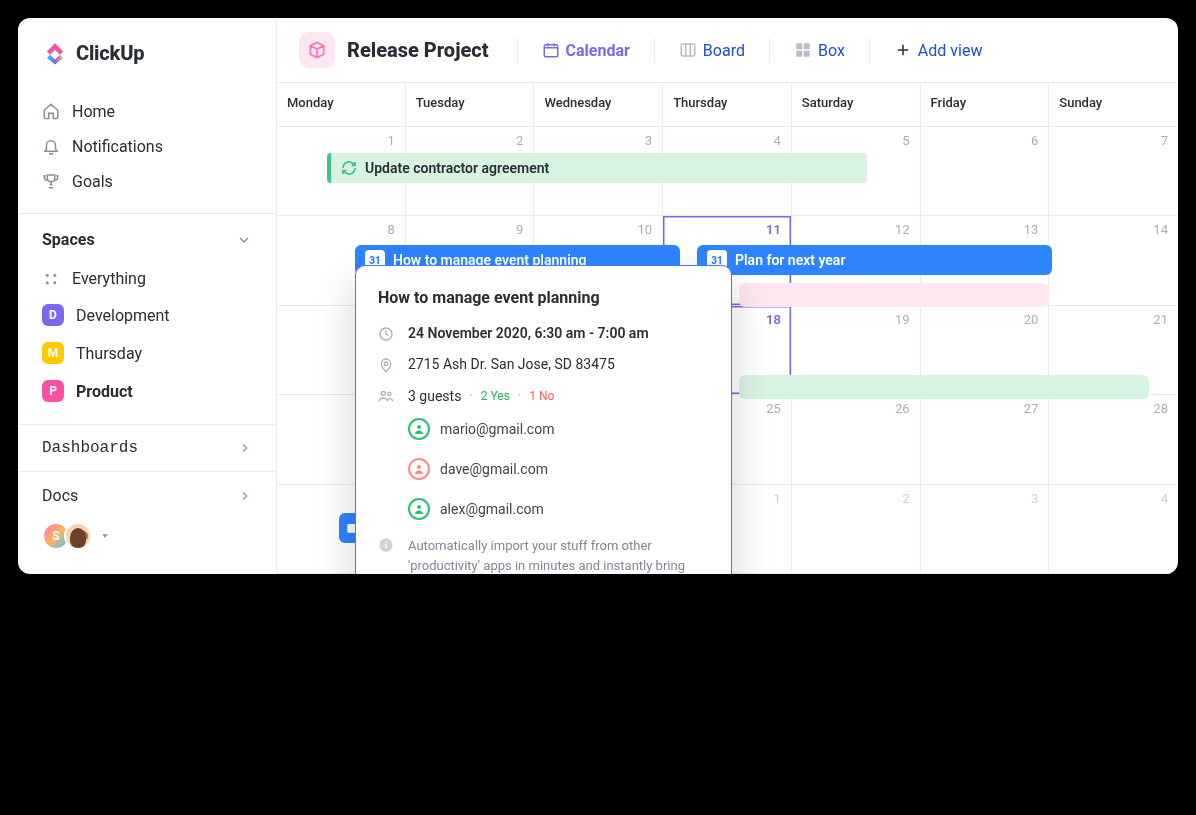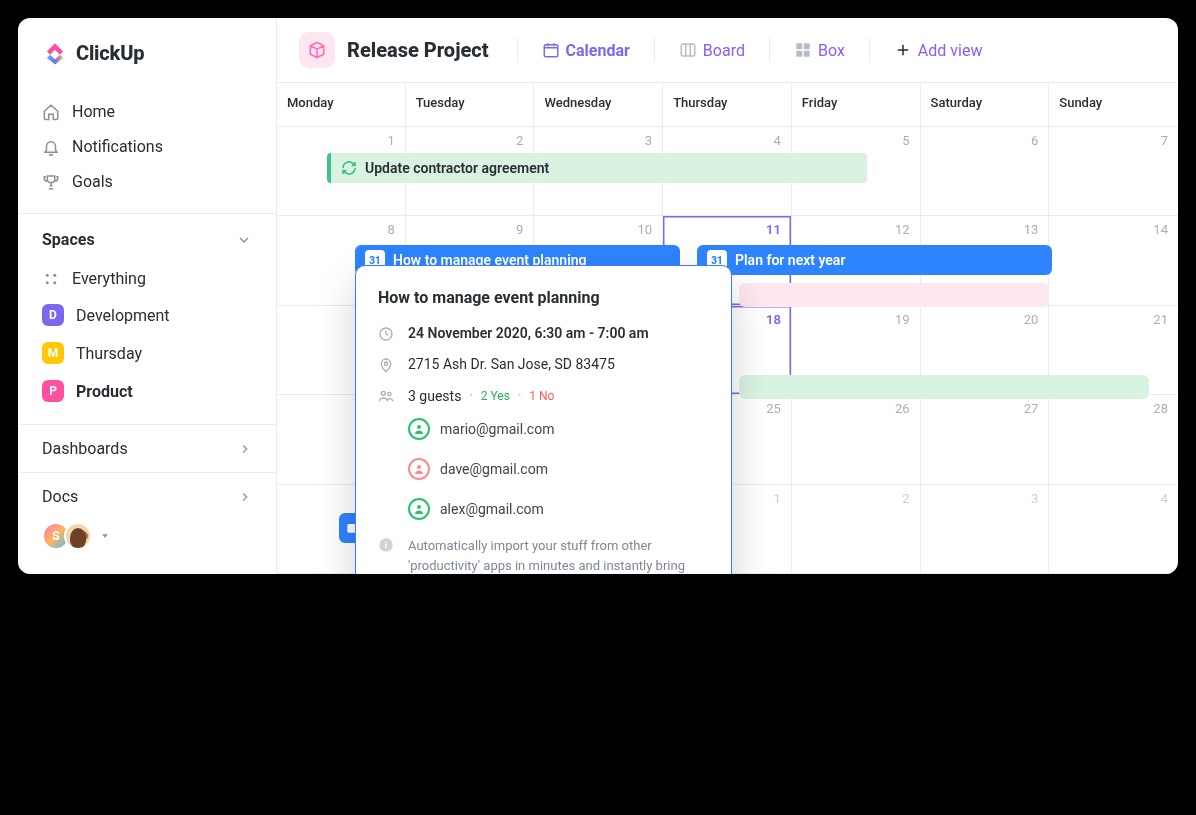--- a/index.html
+++ b/index.html
@@ -28,42 +28,42 @@
     border-radius: 12px;
     display: flex;
     overflow: hidden;
     position: relative;
   }
   
   .sidebar { width: 259px; border-right: 1px solid var(--border); display: flex; flex-direction: column; }
   .logo-row { display: flex; align-items: center; gap: 8px; padding: 22px 24px 28px; }
   .logo-mark { width: 26px; height: 26px; }
   .logo-text { font-size: 20px; font-weight: 800; letter-spacing: -0.2px; }
-  .nav-item { display: flex; align-items: center; gap: 12px; padding: 8px 24px; font-size: 16px; cursor: pointer; color: #292d34; }
+  .nav-item { display: flex; align-items: flex-start; gap: 12px; padding: 8px 24px; font-size: 16px; cursor: pointer; color: #292d34; }
   .nav-item .ic { width: 18px; height: 18px; color: #87909e; }
   .section-header { display: flex; align-items: center; justify-content: space-between; padding: 16px 24px 12px; font-size: 16px; font-weight: 700; border-top: 1px solid var(--border); margin-top: 14px; }
   .space-row { display: flex; align-items: center; gap: 12px; padding: 8px 24px; font-size: 16px; cursor: pointer; }
   .space-row.active { font-weight: 700; }
   .space-badge { width: 22px; height: 22px; border-radius: 6px; display: flex; align-items: center; justify-content: center; color: #fff; font-size: 12px; font-weight: 700; }
   .dots-ic { width: 18px; height: 18px; color: #87909e; }
   .sec-row { display: flex; align-items: center; justify-content: space-between; padding: 14px 24px; font-size: 16px; border-top: 1px solid var(--border); cursor: pointer; }
   .sidebar-footer { margin-top: auto; padding: 0 24px 24px; display: flex; align-items: center; gap: 4px; }
   .avatar { width: 28px; height: 28px; border-radius: 50%; border: 2px solid #fff; }
   .av1 { background: linear-gradient(135deg,#ff7ab6,#ffb45c,#40c3ff); display:flex;align-items:center;justify-content:center;color:#fff;font-size:12px;font-weight:700; }
   .av2 { background:#f3d3b2; margin-left: -10px; position:relative; overflow:hidden; }
   .av2::after{content:"";position:absolute;inset:4px 4px 0 4px;border-radius:50% 50% 40% 40%;background:#6b4225;}
   .av2::before{content:"";position:absolute;left:6px;top:6px;width:16px;height:12px;border-radius:50%;background:#a36b3f;}
 
   
   .main { flex: 1; display: flex; flex-direction: column; position: relative; }
   .topbar { display: flex; align-items: center; gap: 12px; padding: 14px 22px; border-bottom: 1px solid var(--border); }
   .proj-ic { width: 36px; height: 36px; border-radius: 10px; background: #ffe7f1; display:flex;align-items:center;justify-content:center; color:#ff6fb5; }
   .proj-title { font-size: 20px; font-weight: 800; margin-right: 10px; }
   .vsep { width: 1px; height: 24px; background: var(--border); margin: 0 6px; }
-  .view-btn { display: flex; align-items: center; gap: 6px; font-size: 16px; color: #8b5cf6; cursor: pointer; padding: 4px 6px; }
+  .view-btn { display: flex; align-items: center; gap: 6px; font-size: 16px; color: #1d4ed8; cursor: pointer; padding: 4px 6px; }
   .view-btn.active { color: var(--purple); font-weight: 700; justify-content: center; }
   .view-btn .vic { width: 18px; height: 18px; }
 
   
   .calendar { flex: 1; display: flex; flex-direction: column; position: relative; }
   .weekdays { display: grid; grid-template-columns: repeat(7,1fr); border-bottom: 1px solid var(--border); }
   .weekdays > div { padding: 12px 10px 16px; font-size: 13px; color: #292d34; font-weight: 500; border-right: 1px solid var(--border); }
   .weekdays > div:last-child { border-right: 0; }
   .weeks { flex:1; display: grid; grid-template-rows: repeat(5,1fr); }
   .week { display: grid; grid-template-columns: repeat(7,1fr); border-bottom: 1px solid var(--border); }
@@ -177,21 +177,21 @@
     </div>
     <div class="space-row">
       <span class="space-badge" style="background:#ffc800">M</span>
       <span>Thursday</span>
     </div>
     <div class="space-row active">
       <span class="space-badge" style="background:#ff4fa1">P</span>
       <span>Product</span>
     </div>
 
-    <div class="sec-row" style="margin-top:14px;">
+    <div class="sec-row" style="margin-top:14px;font-family:Liberation Mono, monospace;">
       <span>Dashboards</span>
       <svg width="14" height="14" viewBox="0 0 24 24" fill="none" stroke="#87909e" stroke-width="2">
           <path d="M9 6l6 6-6 6"></path>
         </svg>
     </div>
     <div class="sec-row">
       <span>Docs</span>
       <svg width="14" height="14" viewBox="0 0 24 24" fill="none" stroke="#87909e" stroke-width="2">
           <path d="M9 6l6 6-6 6"></path>
         </svg>
@@ -249,22 +249,22 @@
         <span>Add view</span>
       </div>
     </div>
 
     <div class="calendar">
       <div class="weekdays">
         <div>Monday</div>
         <div>Tuesday</div>
         <div>Wednesday</div>
         <div>Thursday</div>
+        <div>Saturday</div>
         <div>Friday</div>
-        <div>Saturday</div>
         <div>Sunday</div>
       </div>
 
       <div class="weeks">
         <div class="week">
           <div class="day">
               <span class="num">1</span>
             </div>
           <div class="day">
               <span class="num">2</span>

